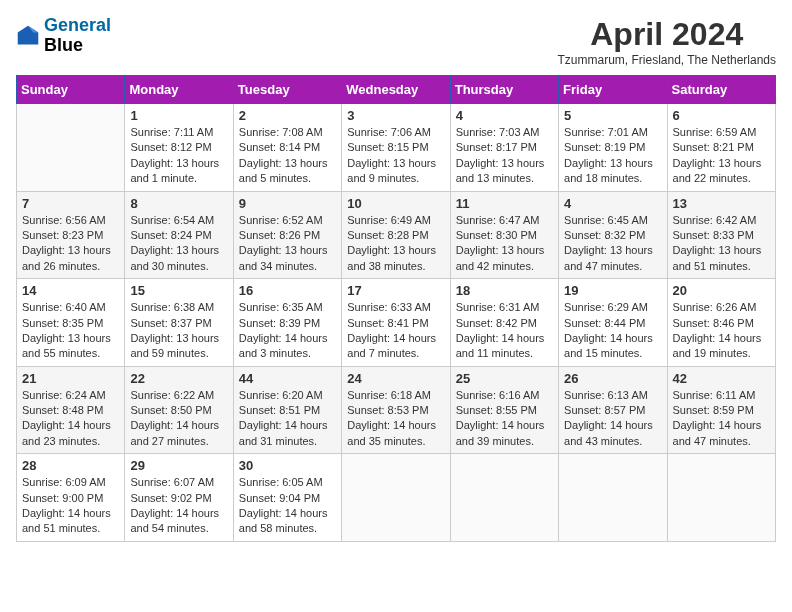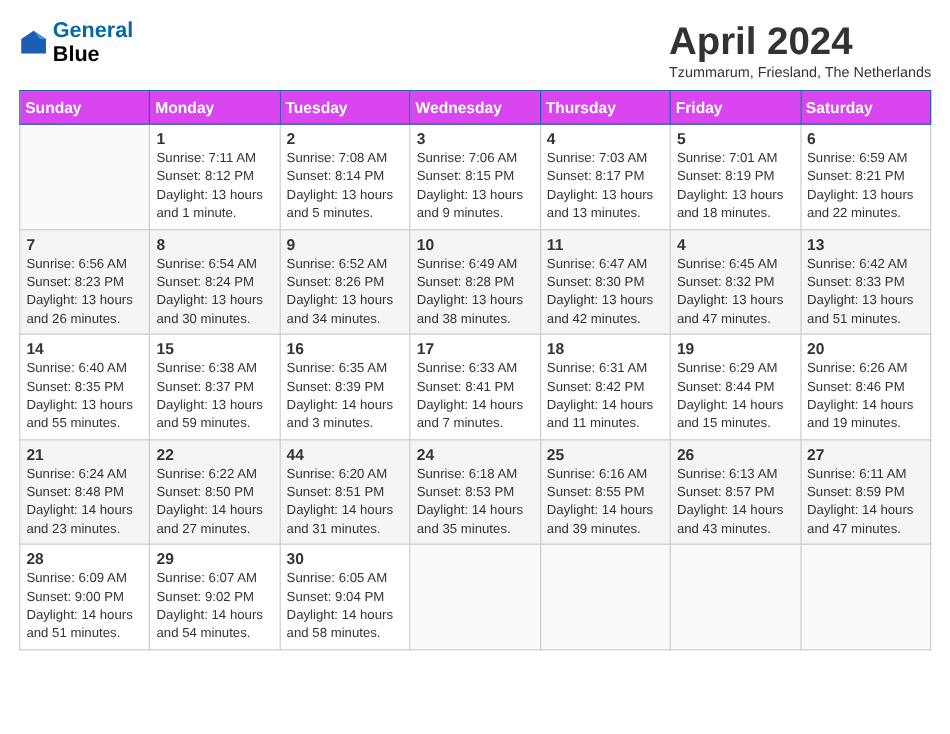--- a/index.html
+++ b/index.html
@@ -28,38 +28,38 @@
       line-height: 1.1;
     }
     .logo-text span {
       color: #0369a1;
     }
     .logo-icon {
       width: 24px;
       height: 24px;
     }
     .title-block {
-      text-align: left;
+      text-align: center;
     }
     .month-year {
       font-size: 32px;
       font-weight: bold;
       color: #333;
     }
     .location {
       font-size: 12px;
       color: #333;
     }
     table {
       width: 100%;
       border-collapse: collapse;
       font-size: 11px;
     }
     thead tr th {
-      background-color: #d946ef;
+      background-color: #a21caf;
       color: #fff;
       padding: 6px 4px;
       text-align: left;
       font-size: 13px;
       font-weight: bold;
       border: 1px solid #2a5db0;
       margin-left: 40px;
     }
     tbody tr td {
       border: 1px solid #ccc;
@@ -229,21 +229,21 @@
         </td>
         <td>
           <span class="day-num">25</span>
           <div class="cell-text">Sunrise: 6:16 AM<br>Sunset: 8:55 PM<br>Daylight: 14 hours and 39 minutes.</div>
         </td>
         <td>
           <span class="day-num">26</span>
           <div class="cell-text">Sunrise: 6:13 AM<br>Sunset: 8:57 PM<br>Daylight: 14 hours and 43 minutes.</div>
         </td>
         <td>
-          <span class="day-num">27</span>
+          <span class="day-num">42</span>
           <div class="cell-text">Sunrise: 6:11 AM<br>Sunset: 8:59 PM<br>Daylight: 14 hours and 47 minutes.</div>
         </td>
       </tr>
       <tr>
         <td>
           <span class="day-num">28</span>
           <div class="cell-text">Sunrise: 6:09 AM<br>Sunset: 9:00 PM<br>Daylight: 14 hours and 51 minutes.</div>
         </td>
         <td>
           <span class="day-num">29</span>

